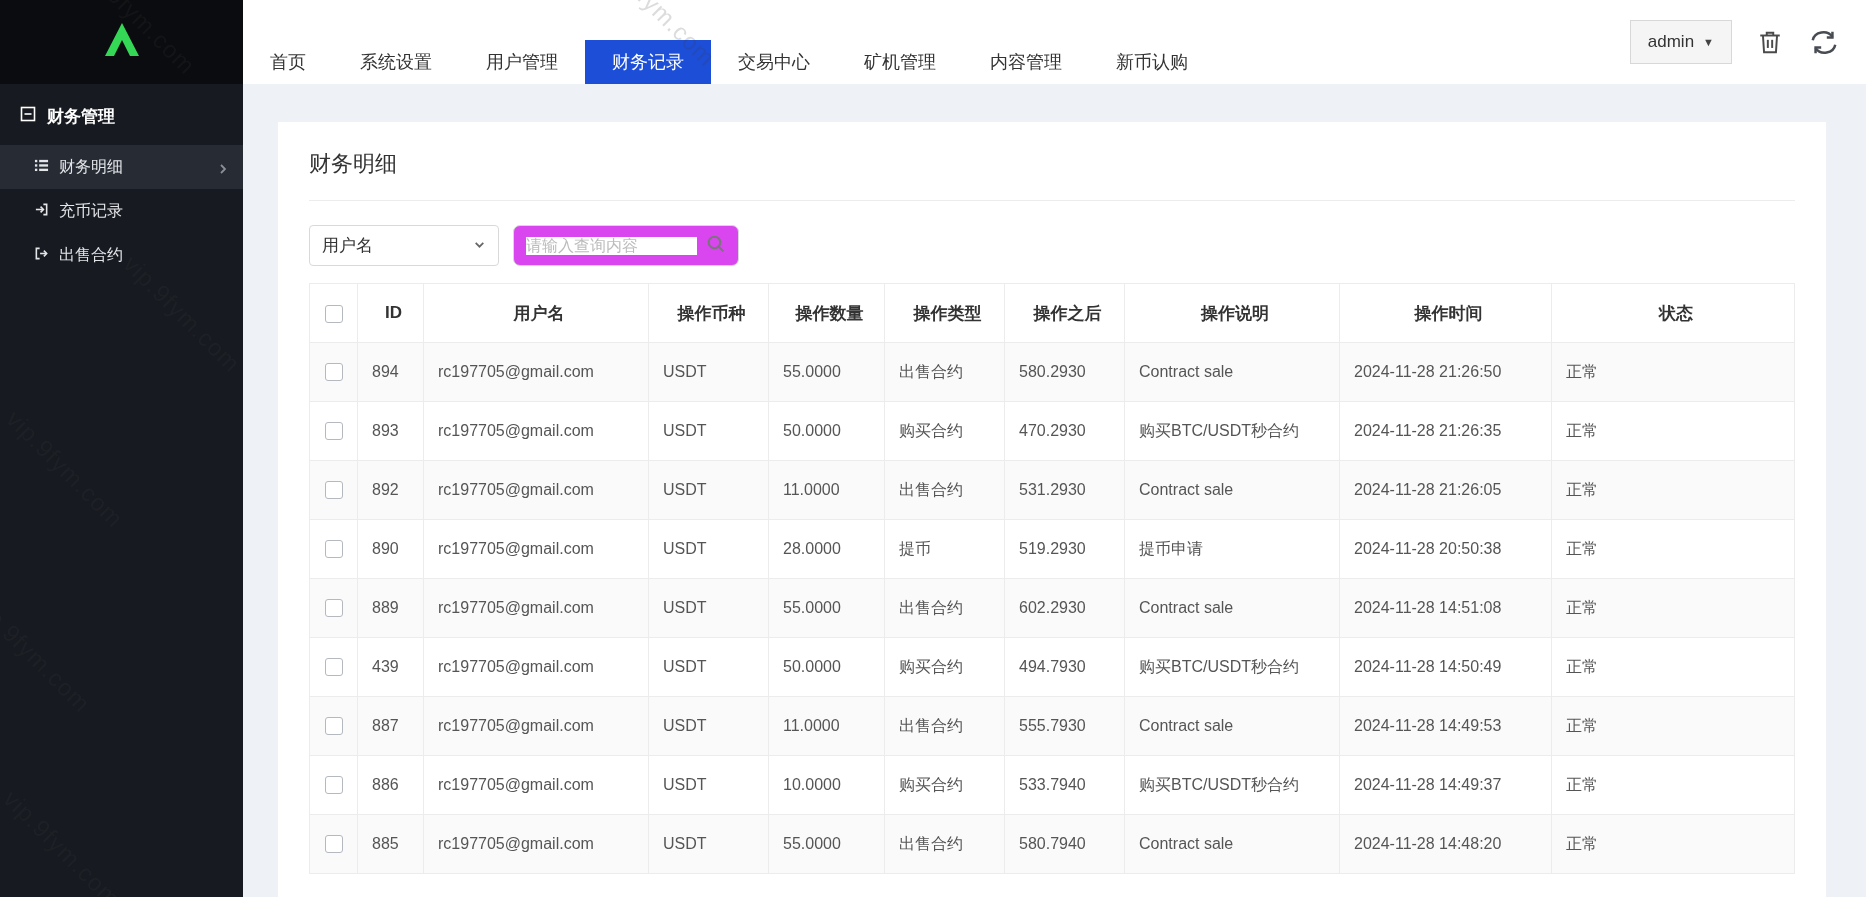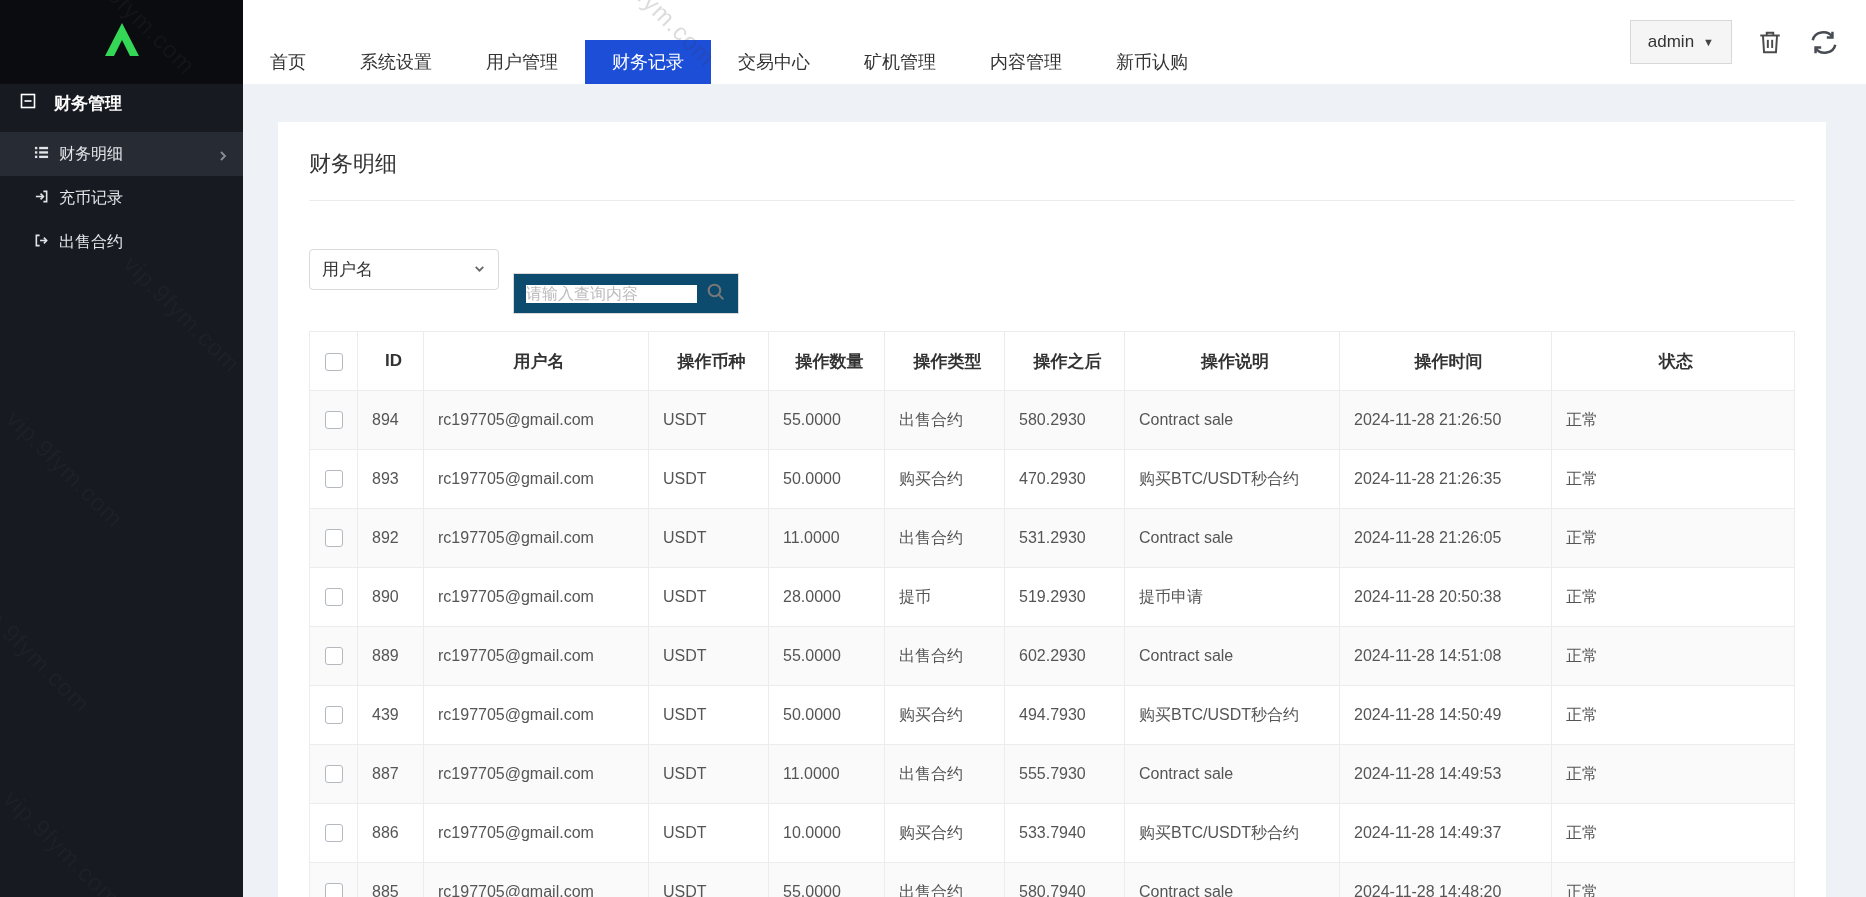--- a/index.html
+++ b/index.html
@@ -12,32 +12,32 @@
   .nav { display:flex; align-items:stretch; }
   .nav-item { display:flex; align-items:center; padding:0 27px; font-size:18px; color:#333; cursor:pointer;margin-top:40px; }
   .nav-item.active { background:#1d4ed8; color:#fff; }
   .topbar-right { margin-left:auto; display:flex; align-items:center; gap:26px; padding-right:26px; }
   .admin-btn { display:flex; align-items:center; gap:9px; background:#f5f5f5; border:1px solid #d8d8d8; border-radius:0; padding:11px 17px; font-size:17px; color:#333; cursor:pointer; }
   .admin-caret { font-size:11px; color:#444; }
   .icon-btn { display:flex; align-items:center; cursor:pointer; }
 
   
   .sidebar { position:absolute; left:0; top:84px; bottom:0; width:243px; background:#171a20; z-index:9; }
-  .side-section { display:flex; align-items:center; gap:18px; padding:8px 20px 17px 20px; color:#ffffff; font-size:17px; font-weight:bold; }
+  .side-section { display:flex; align-items:center; gap:11px; padding:21px 20px 17px 20px; color:#ffffff; font-size:17px; font-weight:bold; }
   .side-item { height:44px; display:flex; align-items:center; gap:10px; padding-left:34px; color:#e3e5e8; font-size:16px; position:relative; cursor:pointer; }
   .side-item.active { background:#262b34; }
   .side-chev { position:absolute; right:14px; top:16px; }
 
   
   .main { position:absolute; left:243px; top:84px; right:0; bottom:0; overflow:hidden; }
   .panel { position:absolute; left:35px; top:38px; width:1548px; bottom:-120px; background:#ffffff; padding:0 31px; }
   .page-title { font-size:22px; color:#333; padding:27px 0 21px 0; border-bottom:1px solid #ececec; }
   .filter-row { display:flex; align-items:center; gap:14px; margin:24px 0 17px 0; }
   .select-box { width:190px; height:41px; border:1px solid #d9d9d9; border-radius:4px; background:#fff; display:flex; align-items:center; justify-content:space-between; padding:0 12px; font-size:17px; color:#333; cursor:pointer; }
-  .search-box { width:226px; height:41px; border:1px solid #d9d9d9; border-radius:0; background:#0c4a6e; display:flex; align-items:center; padding:0 12px; gap:8px;margin-top:48px; }
+  .search-box { width:226px; height:41px; border:1px solid #d9d9d9; border-radius:7px; background:#d946ef; display:flex; align-items:center; padding:0 12px; gap:8px; }
   .search-box input { border:none; outline:none; flex:1; font-size:16px; color:#333; min-width:0; font-family:"Liberation Sans", sans-serif; }
   .search-box input::placeholder { color:#bcbcbc; }
 
   
   table { width:100%; border-collapse:collapse; table-layout:fixed; }
   th, td { border:1px solid #ececec; text-align:left; padding:0 8px 0 14px; height:59px; overflow:hidden; white-space:nowrap; }
   th { font-size:17px; font-weight:bold; color:#333; background:#fff;text-align:center; }
   td { font-size:16px; color:#555; }
   .col-check { text-align:center; padding:0; }
   tbody tr:nth-child(odd) { background:#fafafa; }

